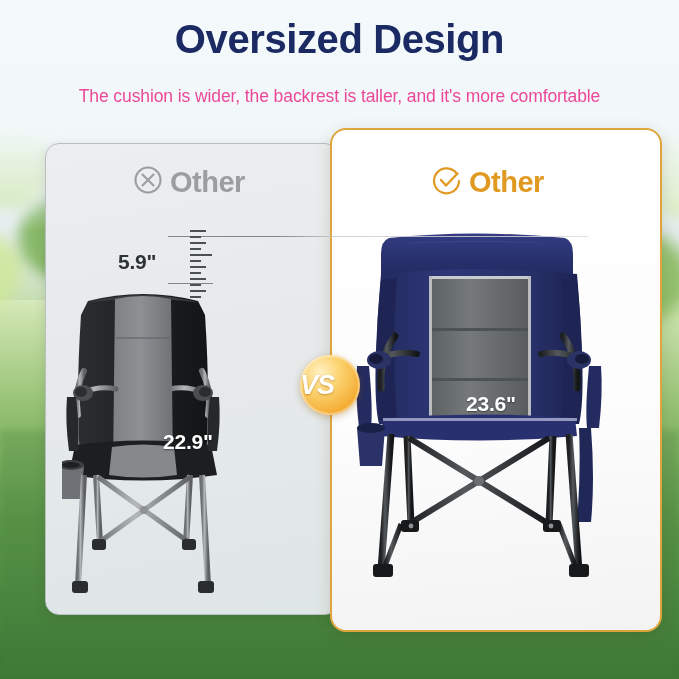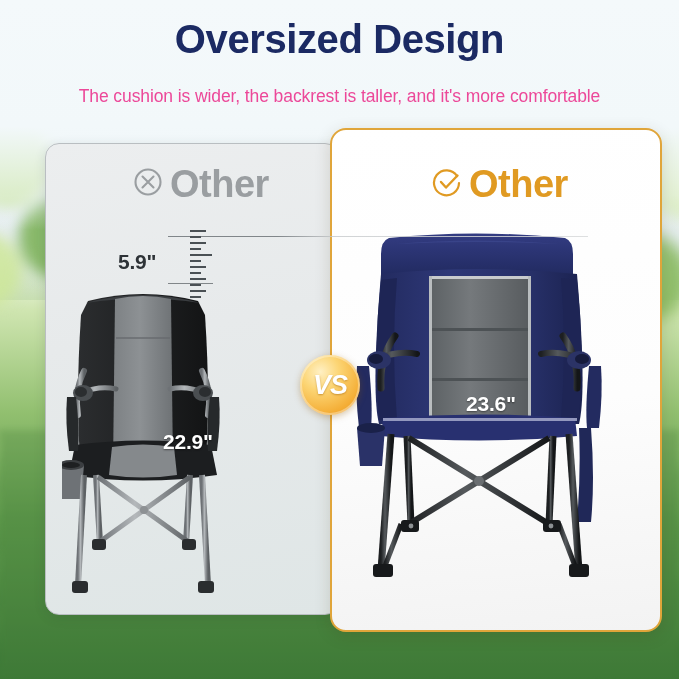--- a/index.html
+++ b/index.html
@@ -76,21 +76,21 @@
     background:linear-gradient(175deg,#ffffff 0%,#fdfdfd 55%,#f3f3f3 100%);
     border:2px solid #e0a53a;border-radius:16px;
     box-shadow:0 4px 16px rgba(60,50,20,.16);
     overflow:hidden;
   }
 
   
   .brand{position:absolute;display:flex;align-items:center;gap:7px;}
   .brand-other{left:133px;top:165px;}
   .brand-ours{left:432px;top:165px;}
-  .brand-label{font-size:38px;font-weight:bold;letter-spacing:-0.5px;line-height:1;}
+  .brand-label{font-size:29px;font-weight:bold;letter-spacing:-0.5px;line-height:1;}
   .brand-other .brand-label{color:#9a9ea1;}
   .brand-ours .brand-label{color:#e09a22;}
   .brand-icon{display:block;}
 
   
   .guide{position:absolute;height:1px;background:#8d9296;opacity:.85;}
   .guide-top{left:168px;top:236px;width:420px;
     background:linear-gradient(90deg,#6e7478 0%,#6e7478 26%,#c9ccce 40%,#d8dadb 100%);}
   .guide-bot{left:168px;top:283px;width:45px;background:#6e7478;}
 
@@ -111,21 +111,21 @@
     position:absolute;left:466px;top:392px;
     font-size:21px;font-weight:bold;color:#ffffff;letter-spacing:-0.2px;
     text-shadow:0 1px 2px rgba(0,0,0,.45);
   }
 
   
   .vs-badge{
     position:absolute;left:300px;top:355px;width:60px;height:60px;border-radius:50%;
     background:radial-gradient(circle at 34% 28%,#fff0c4 0%,#fcd574 32%,#f4ad35 72%,#e0962a 100%);
     box-shadow:0 2px 7px rgba(140,90,10,.35), inset 0 0 0 2px rgba(255,255,255,.35);
-    display:flex;align-items:center;justify-content:center;z-index:30;
+    display:flex;align-items:center;justify-content:flex-start;z-index:30;
   }
   .vs-badge span{
     font-size:27px;font-weight:bold;color:#fff;font-style:italic;letter-spacing:-1px;
     text-shadow:0 1px 2px rgba(170,110,20,.6);
   }
 
   
   .chair{position:absolute;}
   .chair-other{left:62px;top:275px;}
   .chair-ours{left:355px;top:232px;}

